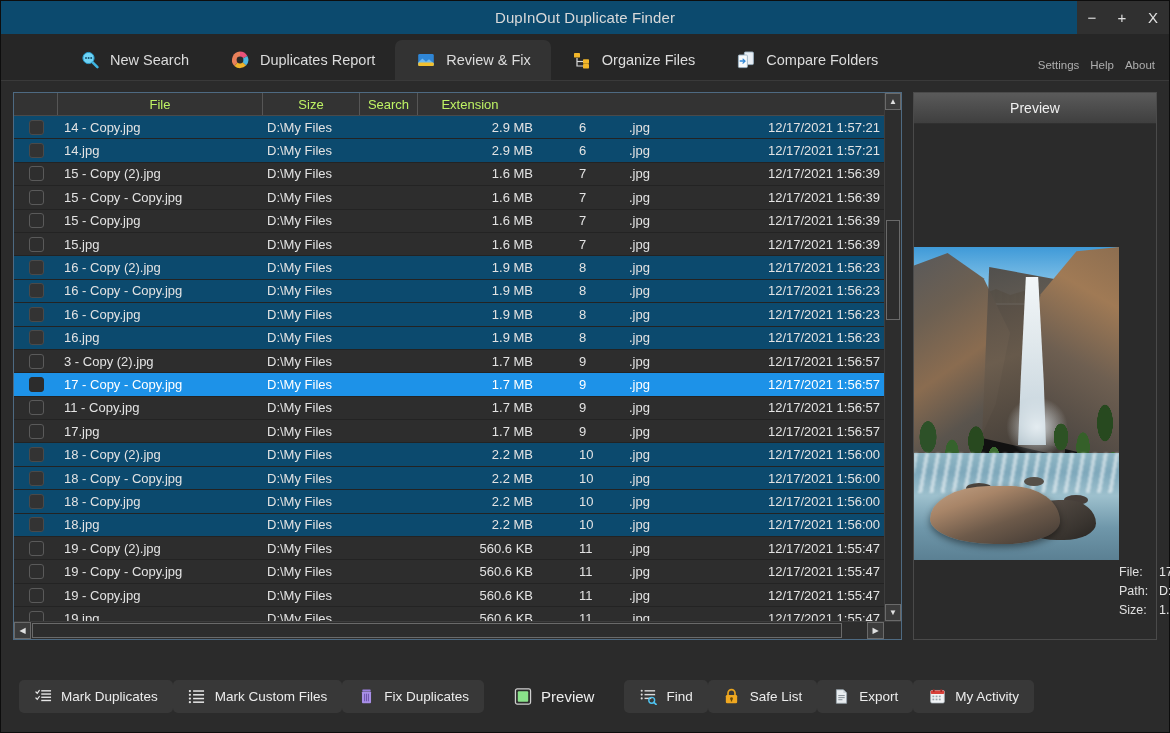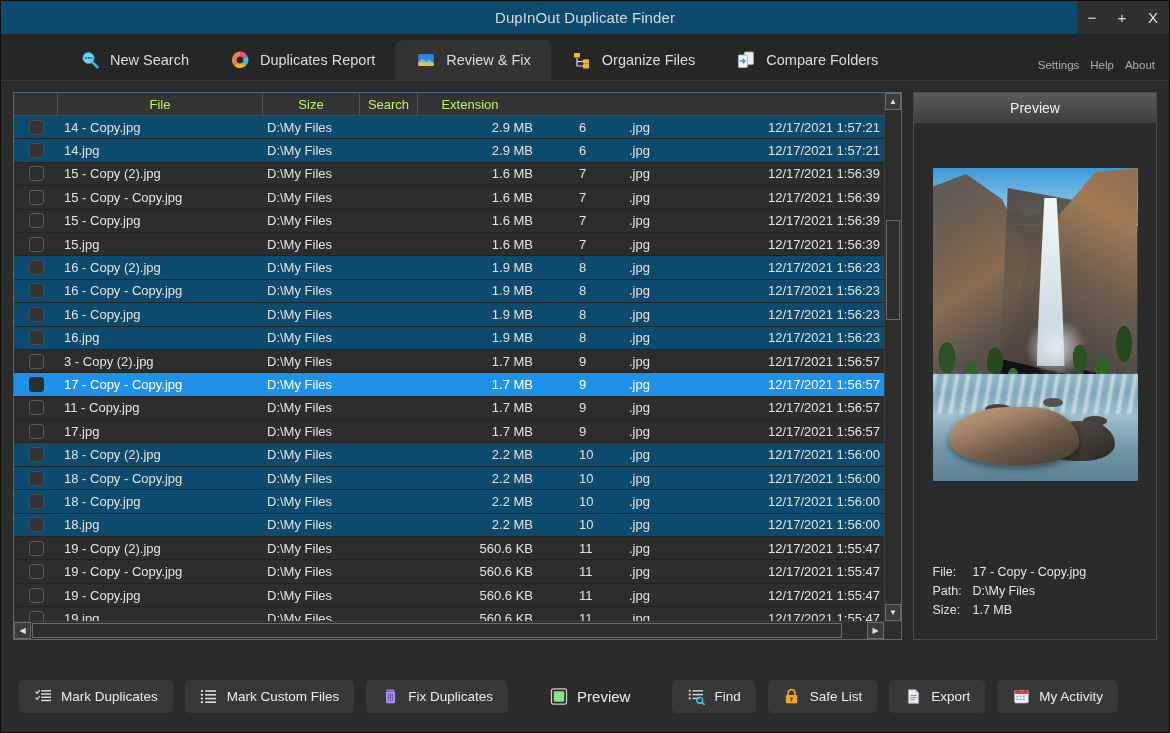--- a/index.html
+++ b/index.html
@@ -274,21 +274,21 @@
     background: linear-gradient(#5a5a5a, #3f3f3f);
     display: flex; align-items: center; justify-content: center;
     color: #f0f0f0;
     font-size: 14px;
     border-bottom: 1px solid #303030;
     user-select: none;
   }
   .pv-body {
     flex: 1;
     display: flex;
-    flex-direction: column;
+    flex-direction: row;
     align-items: center;
     padding-top: 44px;
     min-height: 0;
   }
   .pv-image {
     width: 205px;
     height: 313px;
     background: #111;
     position: relative;
     overflow: hidden;
@@ -396,21 +396,20 @@
   .pv-label { width: 40px; flex: none; color: #e0e0e0; }
   .pv-val { color: #e6e6e6; white-space: nowrap; overflow: hidden; }
 
   
   .bottombar {
     height: 72px;
     flex: none;
     display: flex;
     align-items: center;
     padding: 0 18px;
-    gap: 12px;
     box-sizing: border-box;
   }
   .tbtn {
     height: 33px;
     background: #383838;
     border-radius: 5px;
     display: flex;
     align-items: center;
     gap: 9px;
     padding: 0 15px;

